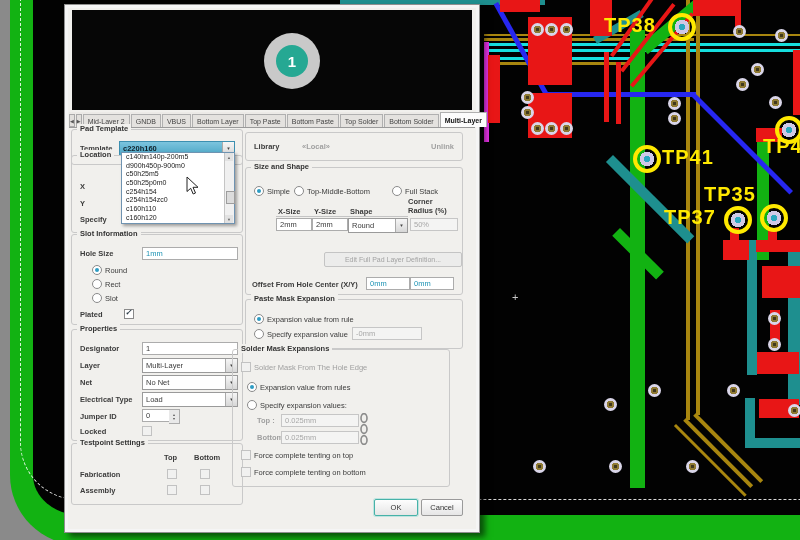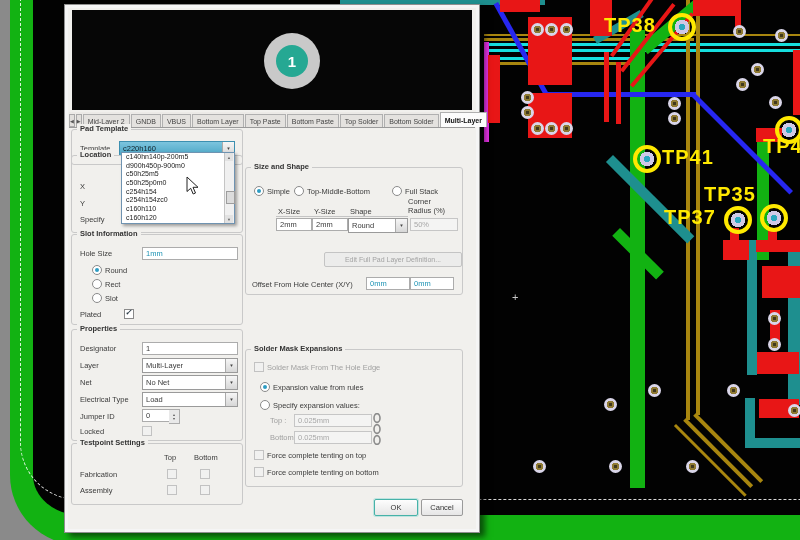--- a/index.html
+++ b/index.html
@@ -30,32 +30,32 @@
   #tabbar{position:absolute;left:4px;right:4px;top:107px;height:15px;display:flex;align-items:flex-end;
           border-bottom:1px solid #9a9a9a;background:#eceae7;}
   .tab-scroll{height:11px;width:11px;border:1px solid #aaa;background:#e2e0dd;font-size:5px;color:#555;
           display:flex;align-items:center;justify-content:center;margin-right:1px;}
   .tab{height:12px;padding:0 4px;border:1px solid #b0b0b0;border-bottom:none;background:#e4e2df;
           font-size:7px;color:#444;display:flex;align-items:center;white-space:nowrap;margin-right:1px;}
   .tab.active{background:#fcfcfc;font-weight:bold;height:14px;color:#111;}
   .grp{position:absolute;border:1px solid #c9c9c9;border-radius:3px;}
   .grp>h4{position:absolute;top:-6px;left:5px;margin:0;background:#f1f0ed;padding:0 3px;
           font-size:7.5px;font-weight:bold;color:#333;}
-  .lbl{position:absolute;white-space:nowrap;}
+  .lbl{position:absolute;white-space:nowrap;font-weight:bold;}
   .dim{color:#a0a0a0;}
   .teal{color:#1d93b4;}
   .field{position:absolute;background:#fff;border:1px solid #acacac;display:flex;align-items:center;
          padding:0 3px;font-size:7.5px;white-space:nowrap;overflow:hidden;}
   .field.dis{background:#f4f4f3;color:#a8a8a8;border-color:#c6c6c6;}
   .combo{position:absolute;background:#fff;border:1px solid #9a9a9a;display:flex;align-items:center;}
   .combo .cval{flex:1;padding:0 3px;white-space:nowrap;overflow:hidden;}
   .combo .carr{width:11px;align-self:stretch;border-left:1px solid #aaa;
          background:linear-gradient(#f6f6f6,#d7d7d7);display:flex;align-items:center;justify-content:center;}
   .combo .carr::after{content:"▼";font-size:4.5px;color:#444;}
-  .combo.hl{background:linear-gradient(#7cc4de,#4da7c6);border-color:#3c8fb0;}
+  .combo.hl{background:linear-gradient(#7cc4de,#4da7c6);border-color:#3c8fb0;font-weight:bold;}
   .opt{position:absolute;display:flex;align-items:center;gap:3px;white-space:nowrap;}
   .radio{width:8px;height:8px;border-radius:50%;border:1px solid #8a8a8a;background:#fff;position:relative;flex:none;}
   .radio.sel::after{content:"";position:absolute;left:2px;top:2px;width:4px;height:4px;border-radius:50%;background:#2e9cc3;}
   .cb{width:8px;height:8px;border:1px solid #8a8a8a;background:#fff;position:relative;flex:none;}
   .cb.on::after{content:"✓";position:absolute;left:0px;top:-2px;font-size:8px;color:#2b3b46;font-weight:bold;}
   .cb.dis{border-color:#c2c2c2;background:#f1f1f0;}
   #ddlist{position:absolute;left:56px;top:147px;width:112px;height:70px;background:#fff;
           border:1px solid #6f93b1;box-shadow:2px 2px 3px rgba(0,0,0,.35);display:flex;}
   #ddlist .items{flex:1;}
   #ddlist .dditem{height:8.7px;line-height:8.7px;padding-left:4px;font-size:7px;color:#222;white-space:nowrap;}
@@ -194,20 +194,25 @@
 
     <div class="grp" style="left:6px;top:124px;width:170px;height:34px">
       <h4>Pad Template</h4>
       <span class="lbl" style="left:8px;top:14px">Template</span>
     </div>
     <div class="combo hl" style="left:54px;top:136px;width:114px;height:13px">
       <span class="cval" style="color:#10222b">c220h160</span>
       <span class="carr"></span>
     </div>
 
+    <div class="grp" style="left:180px;top:127px;width:216px;height:27px">
+      <span class="lbl" style="left:8px;top:9px">Library</span>
+      <span class="lbl dim" style="left:56px;top:9px">«Local»</span>
+      <span class="lbl dim" style="right:8px;top:9px">Unlink</span>
+    </div>
 
     <div class="grp" style="left:6px;top:150px;width:170px;height:76px">
       <h4>Location</h4>
       <span class="lbl" style="left:8px;top:26px">X</span>
       <span class="lbl" style="left:8px;top:43px">Y</span>
       <span class="lbl" style="left:8px;top:59px">Specify</span>
     </div>
 
     <div id="ddlist">
       <div class="items">
@@ -313,22 +318,34 @@
           <span class="cval">Round</span>
           <span class="carr"></span>
         </span>
       <span class="field dis" style="left:164px;top:50px;width:40px;height:11px">50%</span>
       <span class="btn dis" style="left:78px;top:84px;width:136px;height:13px;font-size:7px">Edit Full Pad Layer Definition...</span>
       <span class="lbl" style="left:6px;top:112px">Offset From Hole Center (X/Y)</span>
       <span class="field teal" style="left:120px;top:109px;width:36px;height:11px">0mm</span>
       <span class="field teal" style="left:164px;top:109px;width:36px;height:11px">0mm</span>
     </div>
 
-
-    <div class="grp" style="left:180px;top:344px;width:216px;height:136px">
+    <div class="grp" style="left:180px;top:294px;width:216px;height:48px">
+      <h4>Paste Mask Expansion</h4>
+      <span class="opt" style="left:8px;top:14px">
+          <i class="radio sel"></i>
+          <span>Expansion value from rule</span>
+        </span>
+      <span class="opt" style="left:8px;top:29px">
+          <i class="radio"></i>
+          <span>Specify expansion value</span>
+        </span>
+      <span class="field dis" style="left:106px;top:27px;width:62px;height:11px">-0mm</span>
+    </div>
+
+    <div class="grp" style="left:167px;top:344px;width:216px;height:136px">
       <h4>Solder Mask Expansions</h4>
       <span class="opt dim" style="left:8px;top:12px">
           <i class="cb dis"></i>
           <span>Solder Mask From The Hole Edge</span>
         </span>
       <span class="opt" style="left:14px;top:32px">
           <i class="radio sel"></i>
           <span>Expansion value from rules</span>
         </span>
       <span class="opt" style="left:14px;top:50px">

